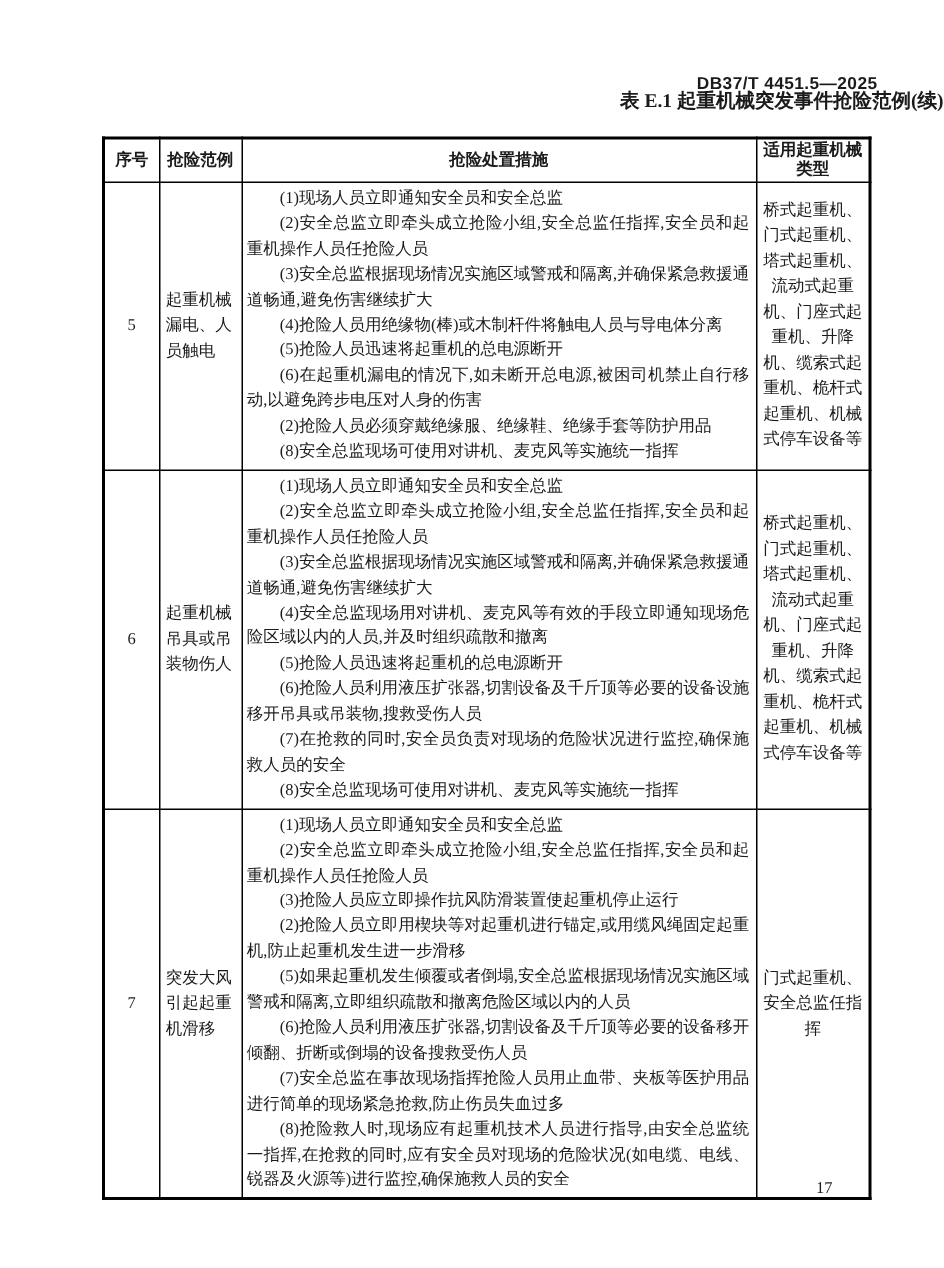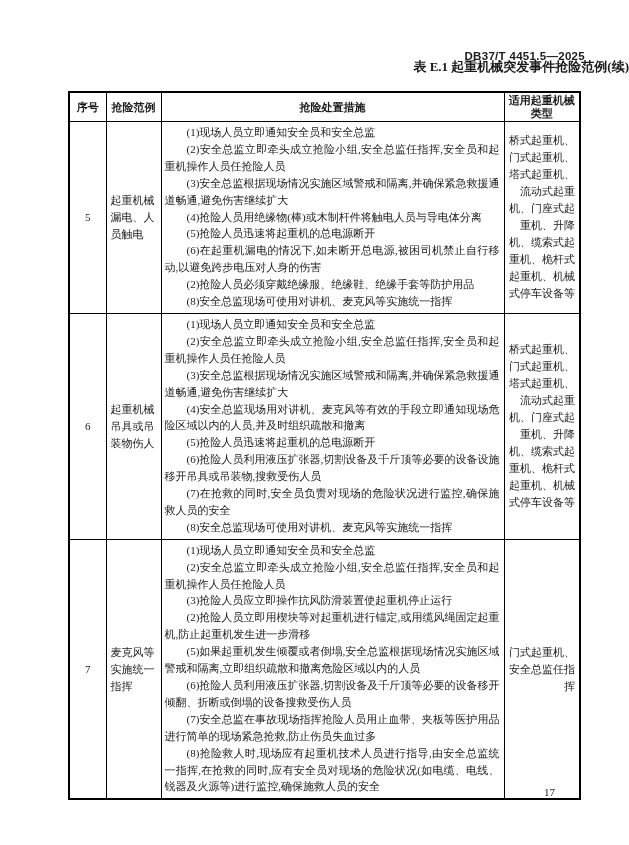--- a/index.html
+++ b/index.html
@@ -32,21 +32,21 @@
     font-weight:bold;line-height:13px;height:26px;
     padding:1px 2px;text-align:center;
   }
   col.c-no{width:37px;}
   col.c-example{width:55px;}
   col.c-measures{width:343px;}
   col.c-applicable{width:76px;}
   td.no-cell{text-align:center;line-height:16px;}
   td.example-cell{text-align:left;padding:2px 4px;line-height:17px;}
   td.measures-cell{padding:2px 4px 3px 3px;vertical-align:top;margin-top:18px;}
-  td.applicable-cell{text-align:right;padding:2px 4px;line-height:17px;}
+  td.applicable-cell{text-align:center;padding:2px 4px;line-height:17px;}
   p.measure{
     margin:0;text-indent:2em;line-height:16.9px;
     text-align:justify;text-justify:inter-ideograph;
   }
   .page-number{
     position:absolute;top:786px;left:544px;
     font-size:11px;
   }
 </style>
 </head>
@@ -99,21 +99,21 @@
             <p class="measure">(4)安全总监现场用对讲机、麦克风等有效的手段立即通知现场危险区域以内的人员,并及时组织疏散和撤离</p>
             <p class="measure">(5)抢险人员迅速将起重机的总电源断开</p>
             <p class="measure">(6)抢险人员利用液压扩张器,切割设备及千斤顶等必要的设备设施移开吊具或吊装物,搜救受伤人员</p>
             <p class="measure">(7)在抢救的同时,安全员负责对现场的危险状况进行监控,确保施救人员的安全</p>
             <p class="measure">(8)安全总监现场可使用对讲机、麦克风等实施统一指挥</p>
           </td>
           <td class="applicable-cell">桥式起重机、门式起重机、塔式起重机、流动式起重机、门座式起重机、升降机、缆索式起重机、桅杆式起重机、机械式停车设备等</td>
         </tr>
         <tr>
           <td class="no-cell">7</td>
-          <td class="example-cell">麦克风等实施统一指挥</td>
+          <td class="example-cell">突发大风引起起重机滑移</td>
           <td class="measures-cell">
             <p class="measure">(1)现场人员立即通知安全员和安全总监</p>
             <p class="measure">(2)安全总监立即牵头成立抢险小组,安全总监任指挥,安全员和起重机操作人员任抢险人员</p>
             <p class="measure">(3)抢险人员应立即操作抗风防滑装置使起重机停止运行</p>
             <p class="measure">(2)抢险人员立即用楔块等对起重机进行锚定,或用缆风绳固定起重机,防止起重机发生进一步滑移</p>
             <p class="measure">(5)如果起重机发生倾覆或者倒塌,安全总监根据现场情况实施区域警戒和隔离,立即组织疏散和撤离危险区域以内的人员</p>
             <p class="measure">(6)抢险人员利用液压扩张器,切割设备及千斤顶等必要的设备移开倾翻、折断或倒塌的设备搜救受伤人员</p>
             <p class="measure">(7)安全总监在事故现场指挥抢险人员用止血带、夹板等医护用品进行简单的现场紧急抢救,防止伤员失血过多</p>
             <p class="measure">(8)抢险救人时,现场应有起重机技术人员进行指导,由安全总监统一指挥,在抢救的同时,应有安全员对现场的危险状况(如电缆、电线、锐器及火源等)进行监控,确保施救人员的安全</p>
           </td>

